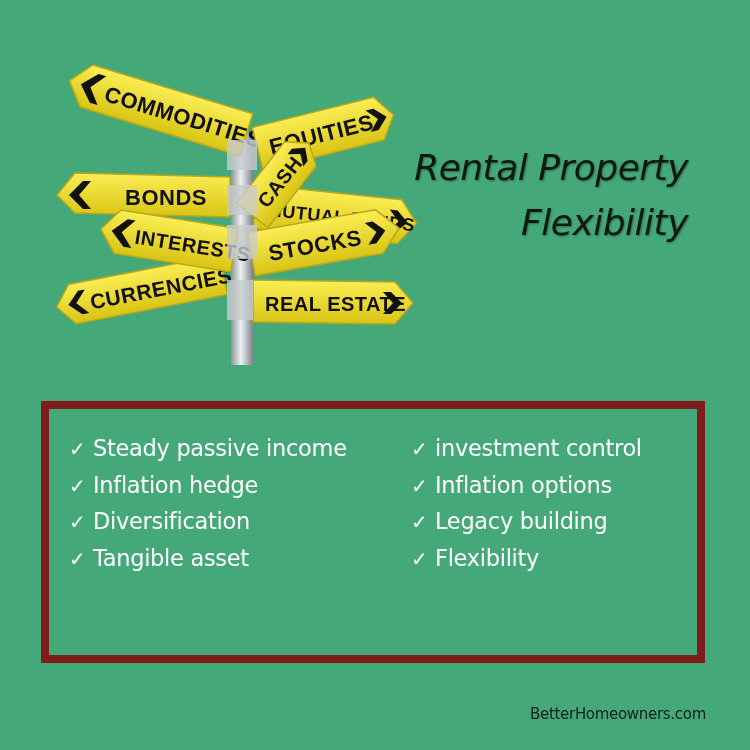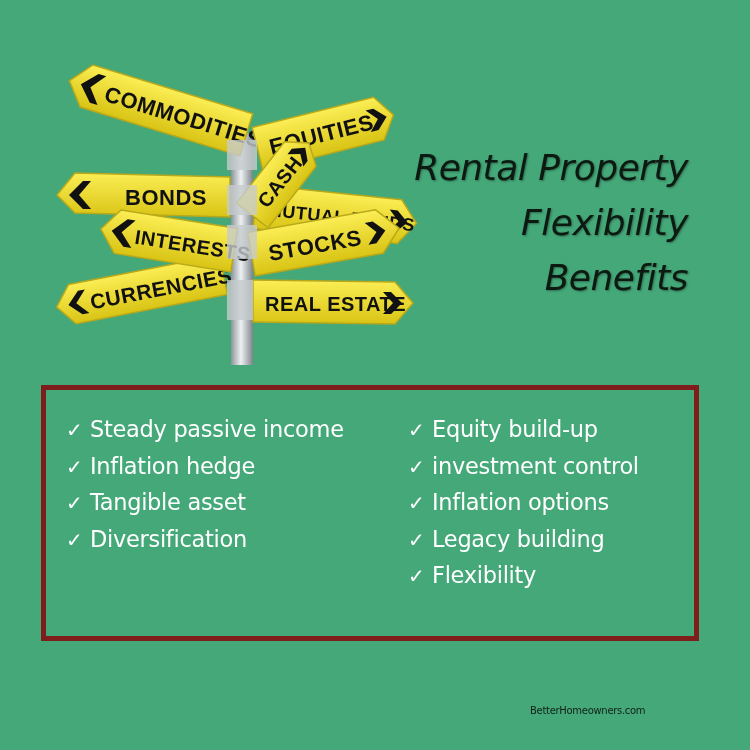--- a/index.html
+++ b/index.html
@@ -25,23 +25,23 @@
     font-family: "DejaVu Sans", sans-serif;
     font-style: italic;
     font-size: 36px;
     line-height: 55px;
     color: #0d1a12;
     text-shadow: 1px 1px 2px rgba(0,0,0,0.35);
     letter-spacing: -0.5px;
   }
   .title div { white-space: nowrap; }
   .benefits-box {
-    position: absolute; left: 41px; top: 385px;
+    position: absolute; left: 41px; top: 401px;
     width: 648px; height: 246px;
-    border: 5px solid #7f1d1d;
+    border: 8px solid #7f1d1d;
     box-sizing: content-box;
     text-decoration: underline;
   }
   .col {
     position: absolute; top: 21px;
   }
   .col.left { left: 20px; }
   .col.right { left: 362px; }
   .item {
     height: 36.6px;
@@ -54,21 +54,21 @@
   }
   .check {
     display: inline-block;
     font-size: 20px;
     width: 22px;
     margin-right: 2px;
   }
   .footer {
     position: absolute; left: 530px; top: 705px;
     font-family: "DejaVu Sans", sans-serif;
-    font-size: 10px;
+    font-size: 15px;
     color: #132018;
     letter-spacing: -0.3px;
   }
 </style>
 </head>
 <body>
 
 <div class="signpost">
   <svg viewBox="0 0 380 320">
     <defs>
@@ -138,32 +138,30 @@
     <rect x="172" y="95" width="30" height="30" fill="#c5cacd" opacity="0.8"></rect>
     <rect x="172" y="140" width="30" height="30" fill="#c5cacd" opacity="0.8"></rect>
     <rect x="172" y="180" width="30" height="34" fill="#c5cacd" opacity="0.8"></rect>
     <rect x="172" y="235" width="26" height="40" fill="#c5cacd" opacity="0.8"></rect>
   </svg>
 </div>
 
 <div class="title">
   <div>Rental Property</div>
   <div>Flexibility</div>
-  <div>Benefits</div>
 </div>
 
 <div class="benefits-box">
   <div class="col left">
     <div class="item"><span class="check">✓</span><span>Steady passive income</span></div>
     <div class="item"><span class="check">✓</span><span>Inflation hedge</span></div>
+    <div class="item"><span class="check">✓</span><span>Diversification</span></div>
     <div class="item"><span class="check">✓</span><span>Tangible asset</span></div>
-    <div class="item"><span class="check">✓</span><span>Diversification</span></div>
   </div>
   <div class="col right">
-    <div class="item"><span class="check">✓</span><span>Equity build-up</span></div>
     <div class="item"><span class="check">✓</span><span>investment control</span></div>
     <div class="item"><span class="check">✓</span><span>Inflation options</span></div>
     <div class="item"><span class="check">✓</span><span>Legacy building</span></div>
     <div class="item"><span class="check">✓</span><span>Flexibility</span></div>
   </div>
 </div>
 
 <div class="footer">BetterHomeowners.com</div>
 
 </body></html>

